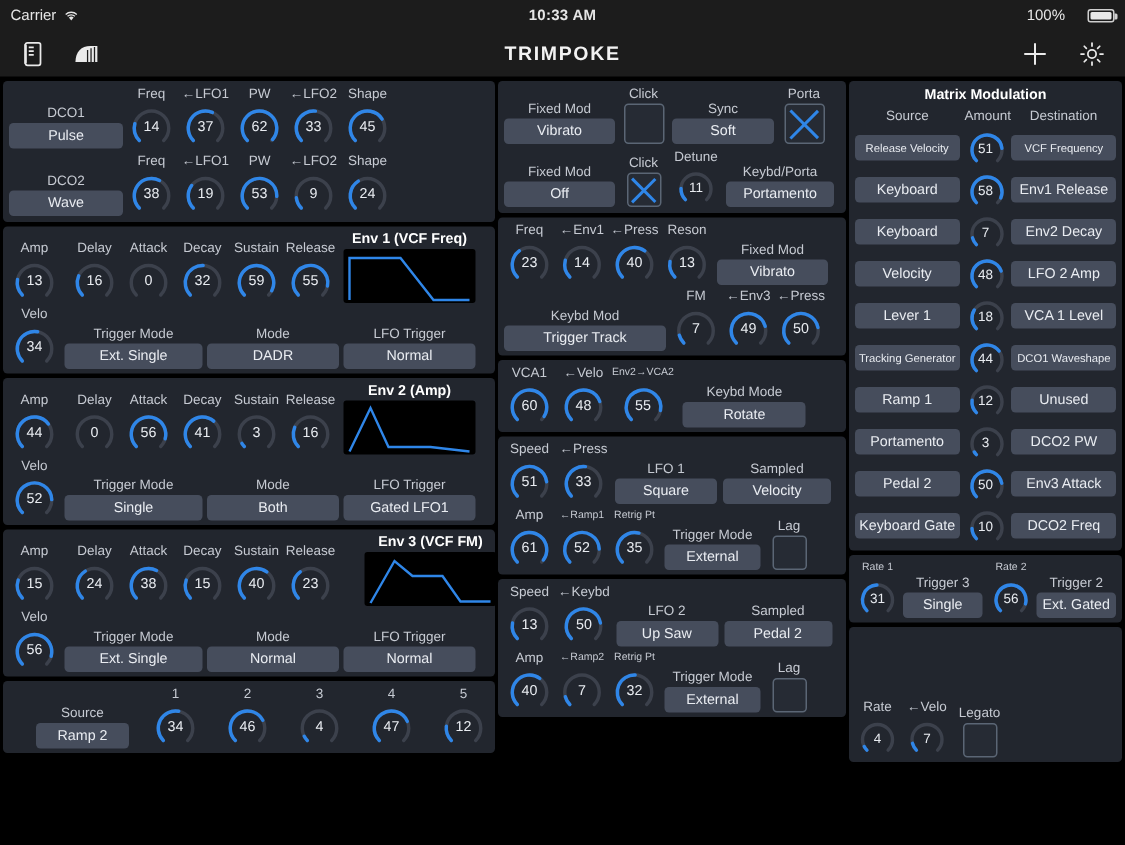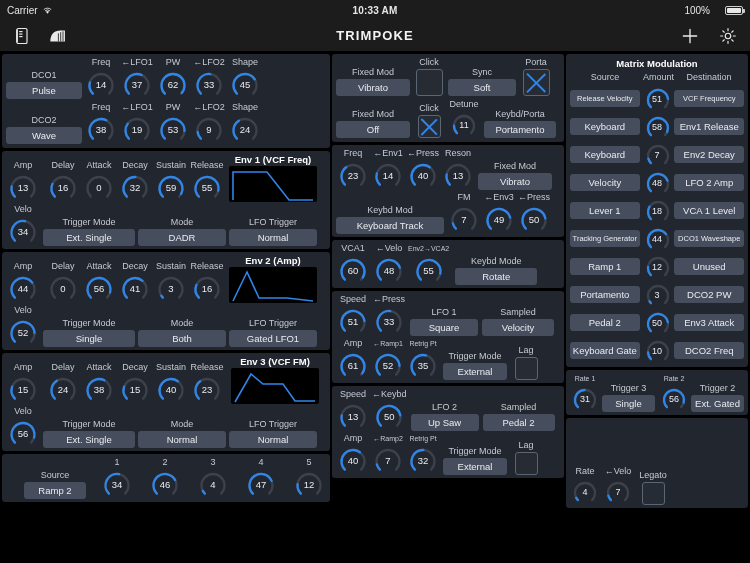--- a/index.html
+++ b/index.html
@@ -505,21 +505,21 @@
         <div class="cell">
             <div class="lbl">Release</div>
           <div class="knob">
               <svg width="34" height="30" viewBox="0 0 34 30">
                 <path d="M8.87,24.63 A11.5,11.5 0 1 1 25.13,24.63" fill="none" stroke="#3c414c" stroke-width="2.3" stroke-linecap="round"></path>
                 <path d="M8.87,24.63 A11.5,11.5 0 0 1 10.17,7.25" fill="none" stroke="#2f86e8" stroke-width="2.3" stroke-linecap="round"></path>
               </svg>
               <span>23</span>
             </div>
           </div>
-        <div class="cell" style="margin-left:5px;">
+        <div class="cell" style="margin-left:17px;">
           <div class="lbl hd">Env 3 (VCF FM)</div>
           <div class="envbox">
             <svg width="88" height="36" viewBox="0 0 88 36">
               <polyline points="4,34 20,6 32,16 52,16 64,33 84,33" fill="none" stroke="#2f86e8" stroke-width="1.6"></polyline>
             </svg>
           </div>
         </div>
       </div>
       <div class="row" style="gap:3px;margin-top:2px;">
         <div class="cell">
@@ -697,21 +697,21 @@
             </div>
           </div>
         <div class="cell" style="width:74px;margin-left:2px;">
             <div class="lbl">Fixed Mod</div>
           <div class="sel w-full">Vibrato</div>
           </div>
       </div>
       <div class="row" style="gap:1px;margin-top:2px;">
         <div class="cell" style="width:108px;">
             <div class="lbl">Keybd Mod</div>
-          <div class="sel w-full">Keyboard Track</div>
+          <div class="sel w-full">Trigger Track</div>
           </div>
         <div class="cell" style="margin-left:2px;">
             <div class="lbl">FM</div>
           <div class="knob">
               <svg width="34" height="30" viewBox="0 0 34 30">
                 <path d="M8.87,24.63 A11.5,11.5 0 1 1 25.13,24.63" fill="none" stroke="#3c414c" stroke-width="2.3" stroke-linecap="round"></path>
                 <path d="M8.87,24.63 A11.5,11.5 0 0 1 5.89,19.48" fill="none" stroke="#2f86e8" stroke-width="2.3" stroke-linecap="round"></path>
               </svg>
               <span>7</span>
             </div>

